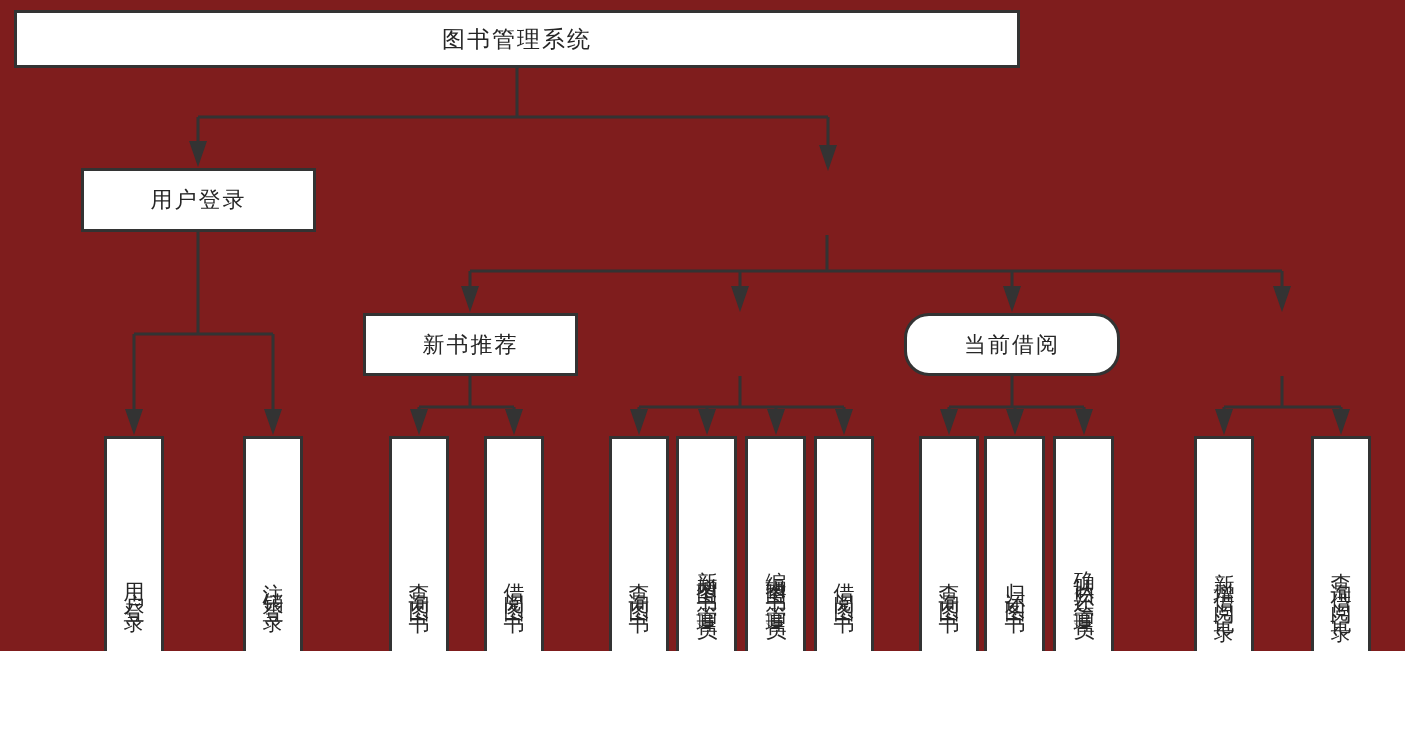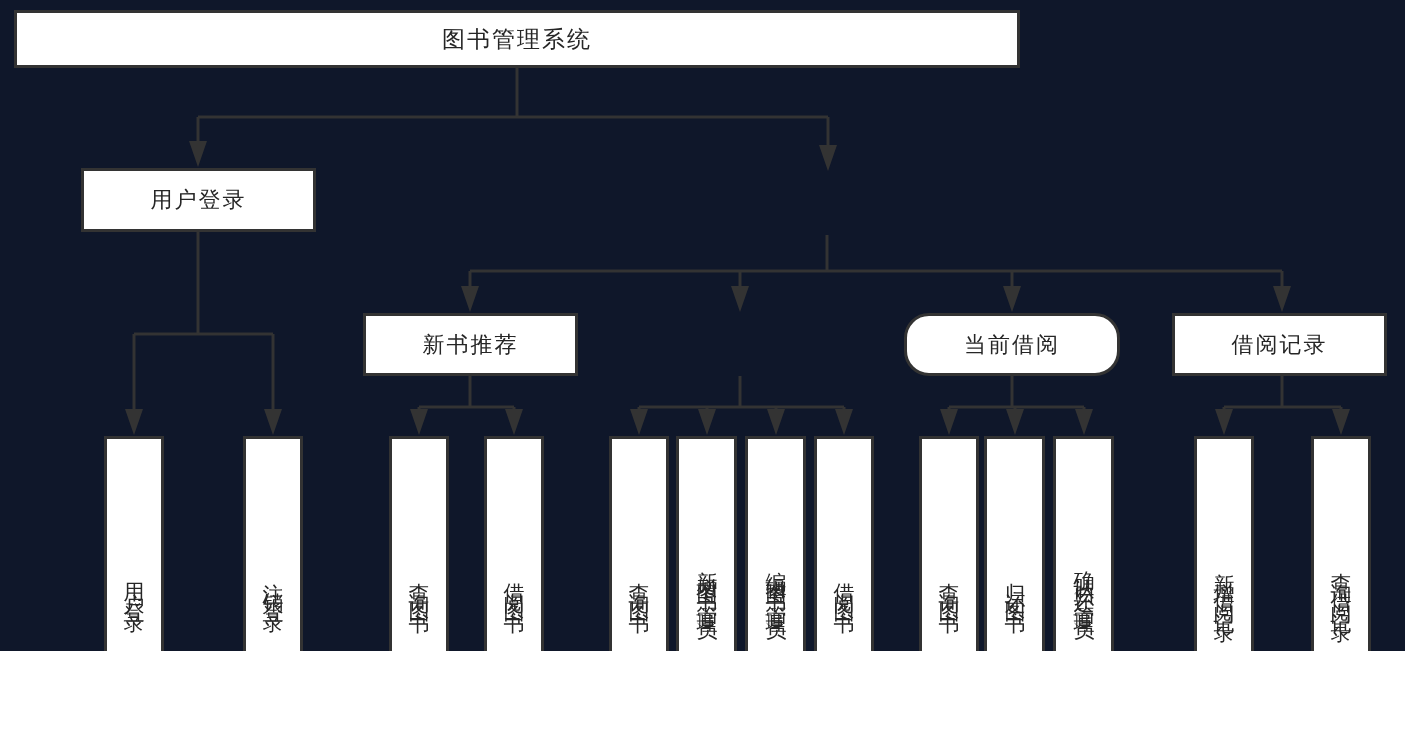--- a/index.html
+++ b/index.html
@@ -5,21 +5,21 @@
   html, body {
     margin: 0;
     padding: 0;
     background: #ffffff;
     font-family: "Liberation Sans", "DejaVu Sans", sans-serif;
   }
   #stage {
     position: relative;
     width: 1405px;
     height: 651px;
-    background: #0f172a;
+    background: #7f1d1d;
     overflow: hidden;
   }
   #wires {
     position: absolute;
     left: 0; top: 0;
     width: 1405px;
     height: 747px;
   }
   .box {
     position: absolute;
@@ -124,21 +124,20 @@
       <polygon points="1332,409 1350,409 1341,435"></polygon>
     </g>
   </svg>
 
   <div class="box hbox" id="n-root">图书管理系统</div>
 
   <div class="box hbox" id="n-user-login">用户登录</div>
 
   <div class="box hbox" id="n-new-book-rec">新书推荐</div>
   <div class="box hbox" id="n-current-borrow">当前借阅</div>
-  <div class="box hbox" id="n-borrow-record">借阅记录</div>
 
   <div class="box vbox" id="l-user-login">用户登录</div>
   <div class="box vbox" id="l-logout">注销登录</div>
 
   <div class="box vbox" id="l-rec-query">查询图书</div>
   <div class="box vbox" id="l-rec-borrow">借阅图书</div>
 
   <div class="box vbox" id="l-bb-query">查询图书</div>
   <div class="box vbox" id="l-bb-add">新增图书（管理员）</div>
   <div class="box vbox" id="l-bb-edit">编辑图书（管理员）</div>

